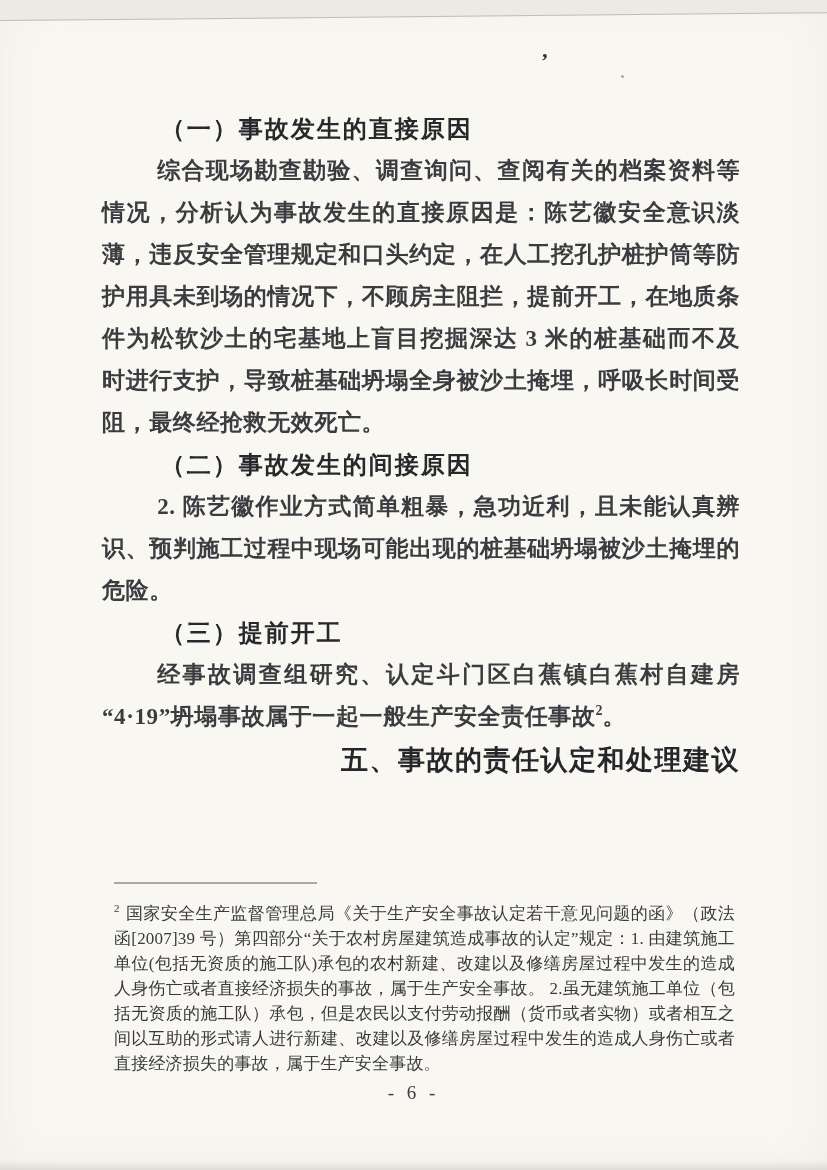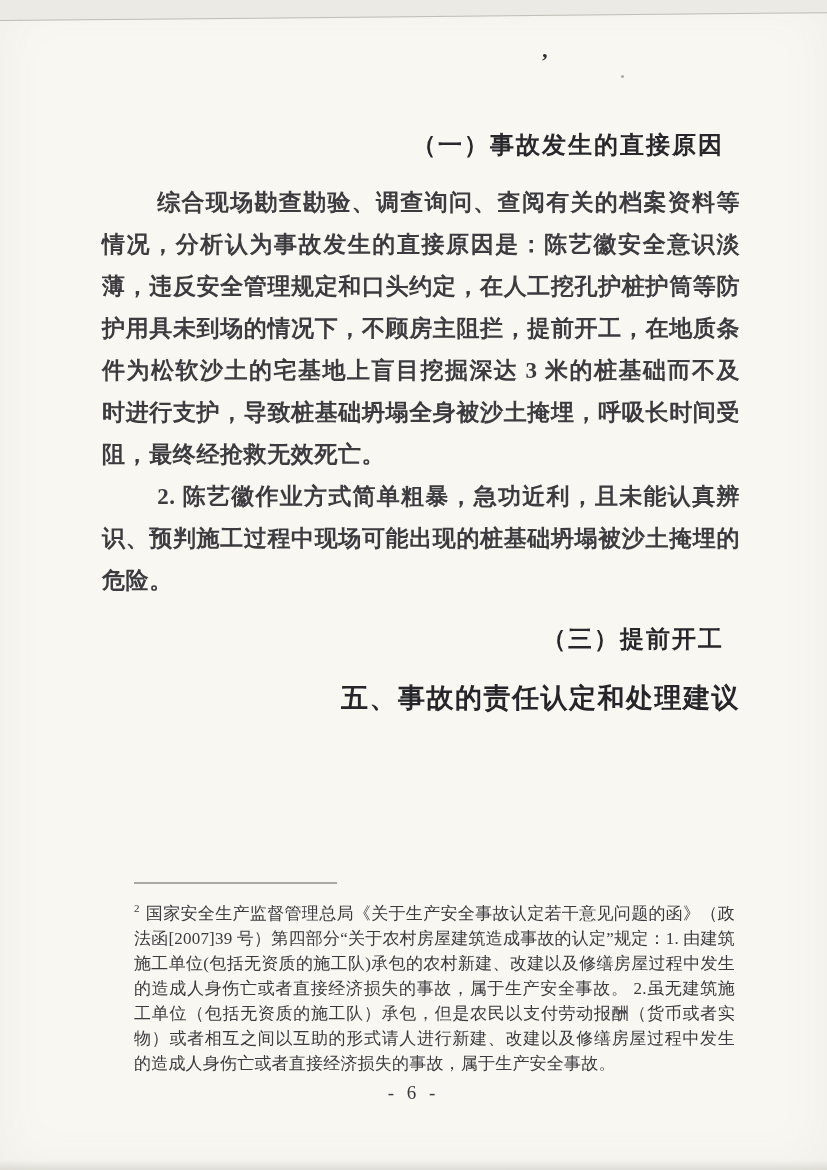--- a/index.html
+++ b/index.html
@@ -33,27 +33,27 @@
   .stray-dot{
     position:absolute;left:621px;top:75px;width:3px;height:3px;
     border-radius:50%;background:rgba(110,105,100,0.55);
   }
   
   .doc-body{
     position:absolute;left:102px;right:87px;top:108px;
     text-align:justify;
   }
   .doc-body h3{
-    margin:16px;
+    margin:0;
     font-family:"Liberation Sans","DejaVu Sans",sans-serif;
     font-weight:700;
     font-size:24px;line-height:42px;
     letter-spacing:2px;
     color:#28282c;
-    text-align:right;
+    text-align:left;
     text-indent:2.45em;
   }
   .doc-body p{
     margin:0;
     font-size:23px;line-height:42px;
     letter-spacing:0.6px;
     text-indent:2.4em;
     font-weight:bold;
   }
   .doc-body p sup{
@@ -64,21 +64,21 @@
     font-family:"Liberation Sans","DejaVu Sans",sans-serif;
     font-weight:700;
     font-size:27px;line-height:44px;
     letter-spacing:1.5px;
     color:#26262a;
     text-align:right;
     text-indent:2.55em;
   }
   
   .footnote-block{
-    position:absolute;left:134px;right:92px;top:876px;
+    position:absolute;left:114px;right:92px;top:876px;
   }
   .footnote-rule{
     width:203px;height:2px;margin-top:6px;
     background:rgba(130,126,118,0.65);
   }
   .footnote-text{
     margin:17px 0 0 0;
     font-size:17px;line-height:25px;
     letter-spacing:0.2px;
     text-align:justify;
@@ -103,26 +103,28 @@
   <div class="scan-top-band"></div>
   <span class="stray-mark">’</span>
   <span class="stray-dot"></span>
 
   <main class="doc-body">
 
     <h3>（一）事故发生的直接原因</h3>
 
     <p>综合现场勘查勘验、调查询问、查阅有关的档案资料等情况，分析认为事故发生的直接原因是：陈艺徽安全意识淡薄，违反安全管理规定和口头约定，在人工挖孔护桩护筒等防护用具未到场的情况下，不顾房主阻拦，提前开工，在地质条件为松软沙土的宅基地上盲目挖掘深达 3 米的桩基础而不及时进行支护，导致桩基础坍塌全身被沙土掩埋，呼吸长时间受阻，最终经抢救无效死亡。</p>
 
+    <h3>（二）事故发生的间接原因</h3>
 
 
     <p>2. 陈艺徽作业方式简单粗暴，急功近利，且未能认真辨识、预判施工过程中现场可能出现的桩基础坍塌被沙土掩埋的危险。</p>
 
     <h3>（三）提前开工</h3>
 
+    <p><span>经事故调查组研究、认定斗门区白蕉镇白蕉村自建房“4·19”坍塌事故属于一起一般生产安全责任事故</span><sup>2</sup><span>。</span></p>
 
     <h2>五、事故的责任认定和处理建议</h2>
 
   </main>
 
   <div class="footnote-block">
     <div class="footnote-rule"></div>
     <p class="footnote-text"><sup>2</sup><span>国家安全生产监督管理总局《关于生产安全事故认定若干意见问题的函》（政法函[2007]39 号）第四部分“关于农村房屋建筑造成事故的认定”规定：1. 由建筑施工单位(包括无资质的施工队)承包的农村新建、改建以及修缮房屋过程中发生的造成人身伤亡或者直接经济损失的事故，属于生产安全事故。 2.虽无建筑施工单位（包括无资质的施工队）承包，但是农民以支付劳动报酬（货币或者实物）或者相互之间以互助的形式请人进行新建、改建以及修缮房屋过程中发生的造成人身伤亡或者直接经济损失的事故，属于生产安全事故。</span></p>
   </div>
 

